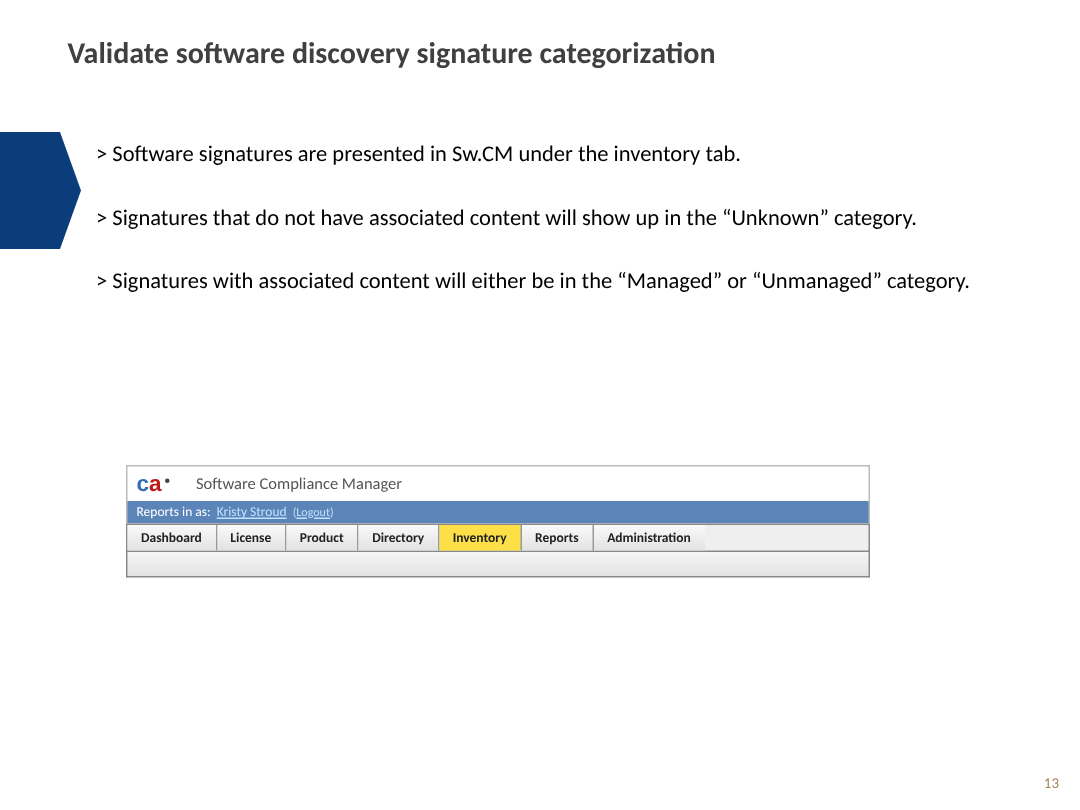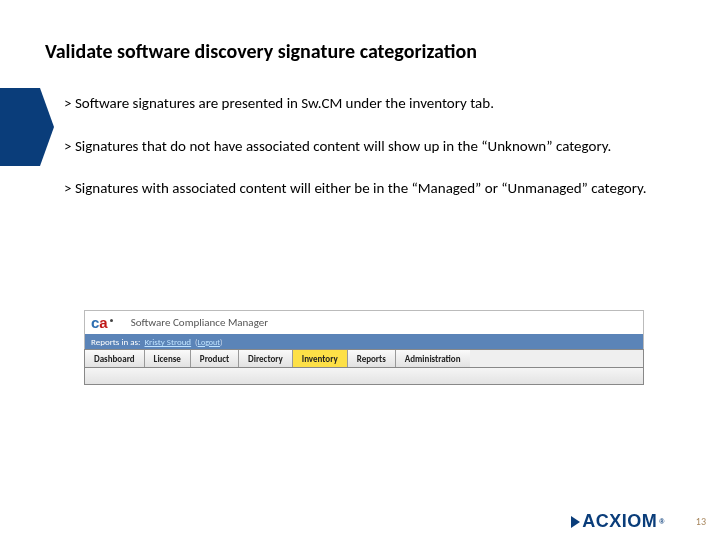--- a/index.html
+++ b/index.html
@@ -1,24 +1,24 @@
 <!DOCTYPE html>
 <html><head>
 <meta charset="utf-8">
 <style>
   * { box-sizing: border-box; margin: 0; padding: 0; }
   html, body { width: 720px; height: 540px; font-family: Calibri, Arial, sans-serif; background: #fff; color: #000; }
   .slide { position: relative; width: 720px; height: 540px; overflow: hidden; }
-  .title { position: absolute; left: 45px; top: 39px; font-size: 20px; font-weight: bold; color: #000000; }
+  .title { position: absolute; left: 45px; top: 24px; font-size: 20px; font-weight: bold; color: #404040; }
   .decor { position: absolute; left: 0; top: 88px; width: 40px; height: 78px; background: #0a3d7a; }
   .decor::after { content: ""; position: absolute; right: -14px; top: 0; width: 0; height: 0; border-left: 14px solid #0a3d7a; border-top: 39px solid transparent; border-bottom: 39px solid transparent; }
   .body { position: absolute; left: 54px; top: 95px; right: 40px; font-size: 15px; line-height: 1.18; }
   .pt { margin-bottom: 25px; text-indent: -10px; padding-left: 20px; }
   .chev { display: inline; }
-  .shot { position: absolute; left: 84px; top: 310px; width: 560px; }
+  .shot { position: absolute; left: 84px; top: 310px; width: 496px; }
   .hdr { display: flex; align-items: center; background: #fff; border: 1px solid #bbb; border-bottom: 0; padding: 3px 6px; }
   .logo { display: flex; align-items: center; gap: 2px; }
   .ca { font-family: Arial; font-weight: bold; font-size: 15px; }
   .ca .c { color: #2f6fb2; }
   .ca .a { color: #c01818; }
   .dot { width: 3px; height: 3px; border-radius: 50%; background: #444; margin-bottom: 4px; }
   .prod { font-size: 11px; color: #555; margin-left: 18px; }
   .bar { display: flex; align-items: center; background: #5b84b8; color: #fff; font-size: 9px; padding: 2px 6px; border-left: 1px solid #bbb; border-right: 1px solid #bbb; }
   .bar .user { color: #bfe3ff; text-decoration: underline; margin: 0 4px; }
   .bar .logout-wrap { color: #cfd9ea; font-size: 8px; }
@@ -75,19 +75,14 @@
       <div class="tab">License</div>
       <div class="tab">Product</div>
       <div class="tab">Directory</div>
       <div class="tab active">Inventory</div>
       <div class="tab">Reports</div>
       <div class="tab">Administration</div>
     </div>
     <div class="subbar"></div>
   </div>
 
-  <div class="footer-brand">
-    <span class="carat"></span>
-    <span>ACXIOM</span>
-    <sup>®</sup>
-  </div>
   <div class="pagenum">13</div>
 </div>
 
 </body></html>

